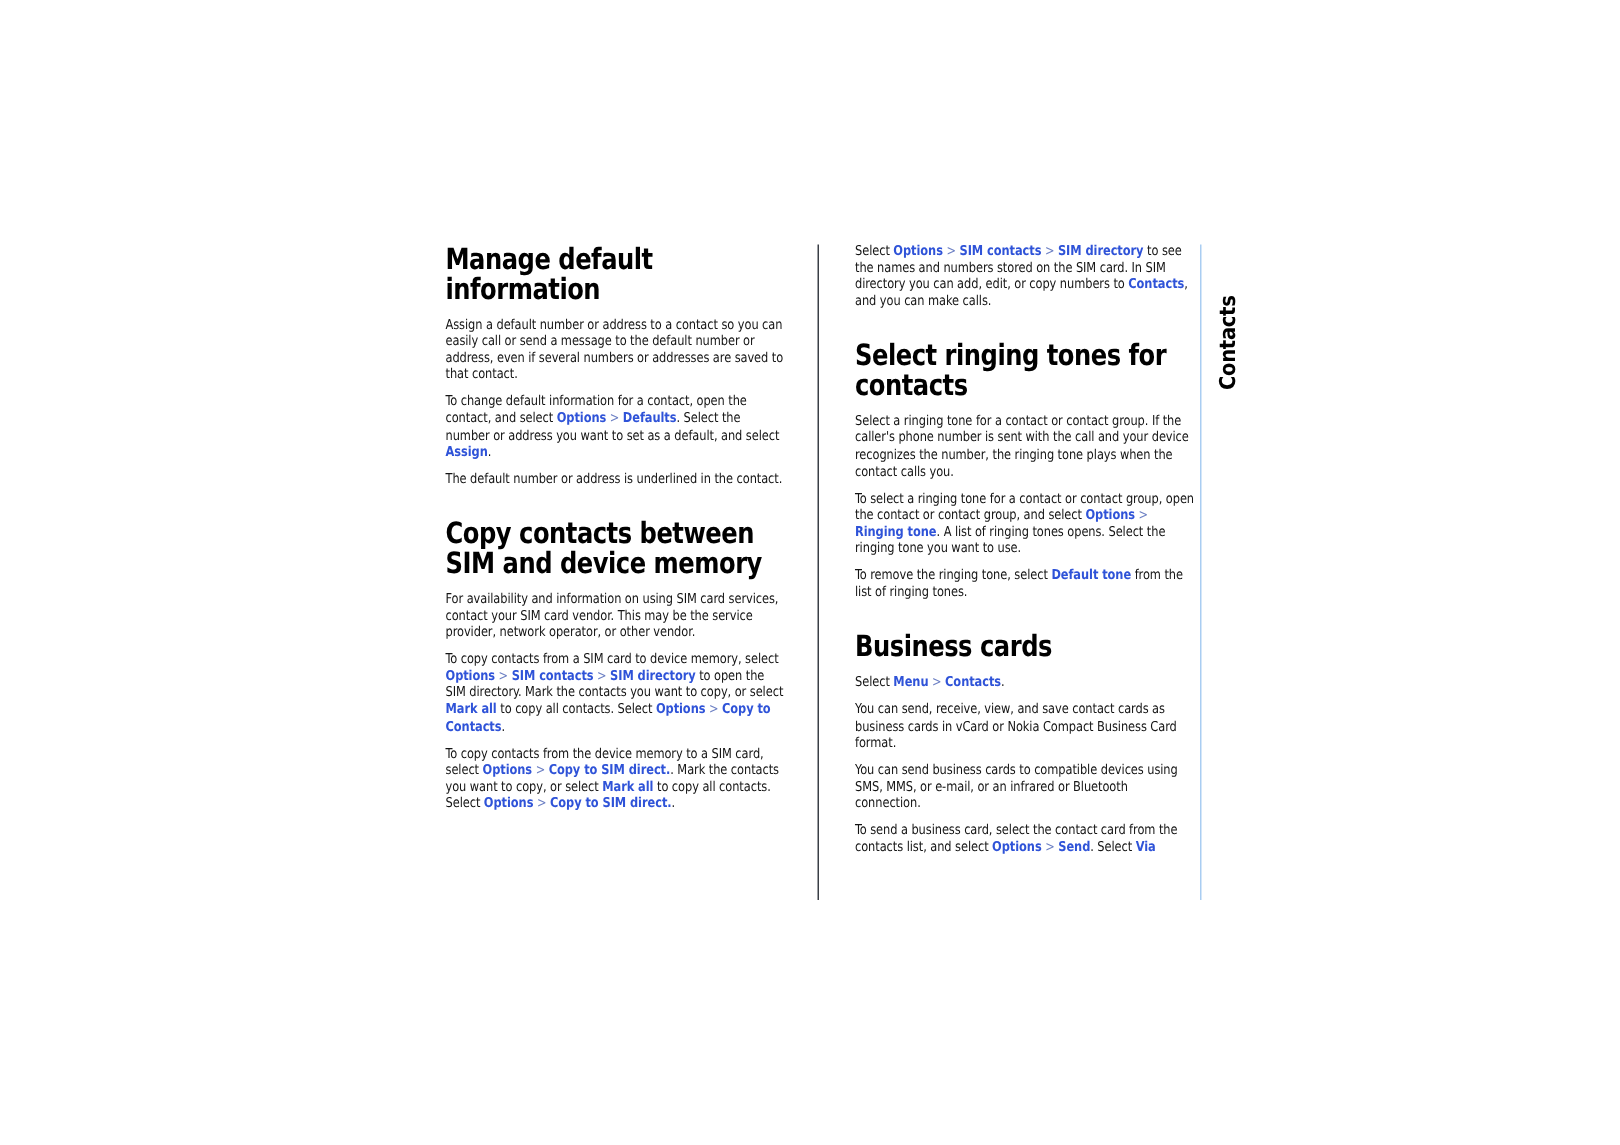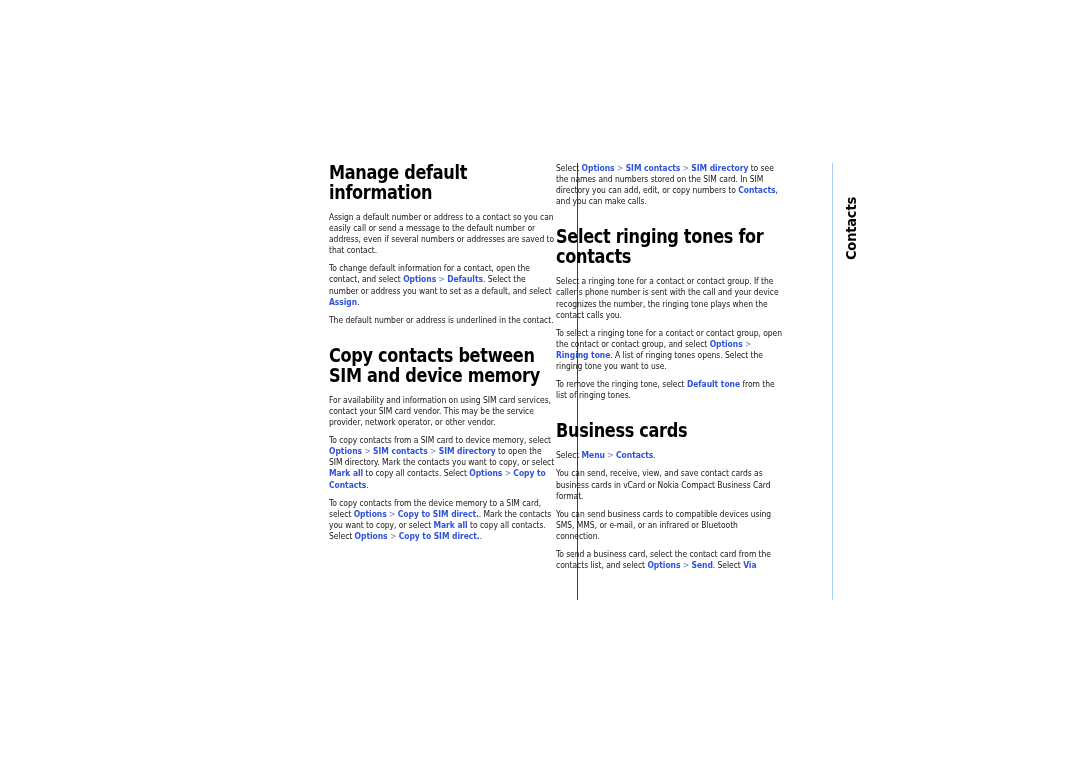--- a/index.html
+++ b/index.html
@@ -16,31 +16,30 @@
     -webkit-font-smoothing: antialiased;
   }
 
   
   #page {
     position: absolute;
     left: 0; top: 0;
     width: 916px;
     height: 763px;
     background: #ffffff;
-    margin-left: 32px;
   }
 
   
   .column {
     position: absolute;
     top: 163px;
     width: 244px;
   }
   #col-left  { left: 297px; }
-  #col-right { left: 524px; }
+  #col-right { left: 570px; }
 
   
   .rule {
     position: absolute;
     width: 1px;
   }
   #rule-center {
     left: 545px;
     top: 163px;
     height: 437px;

